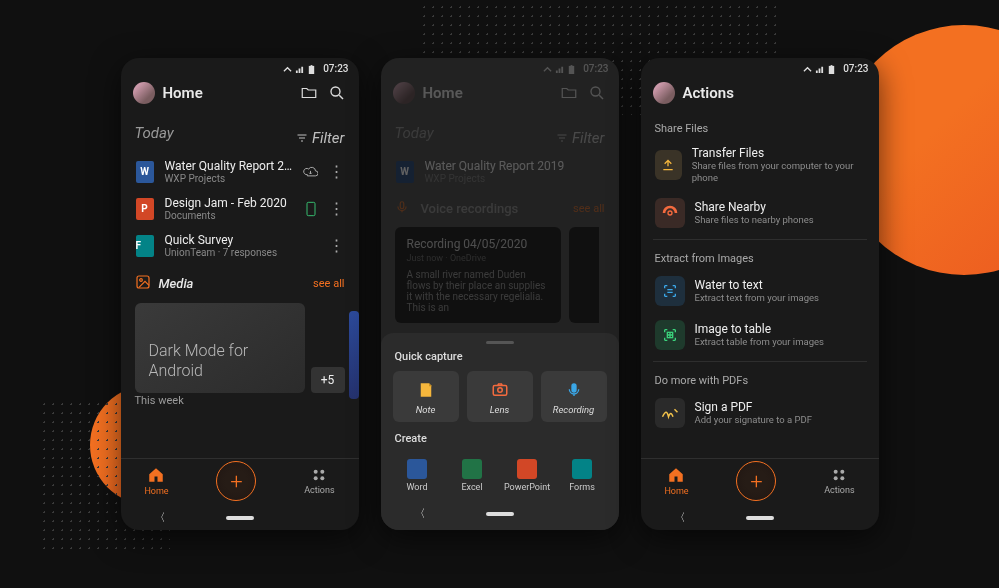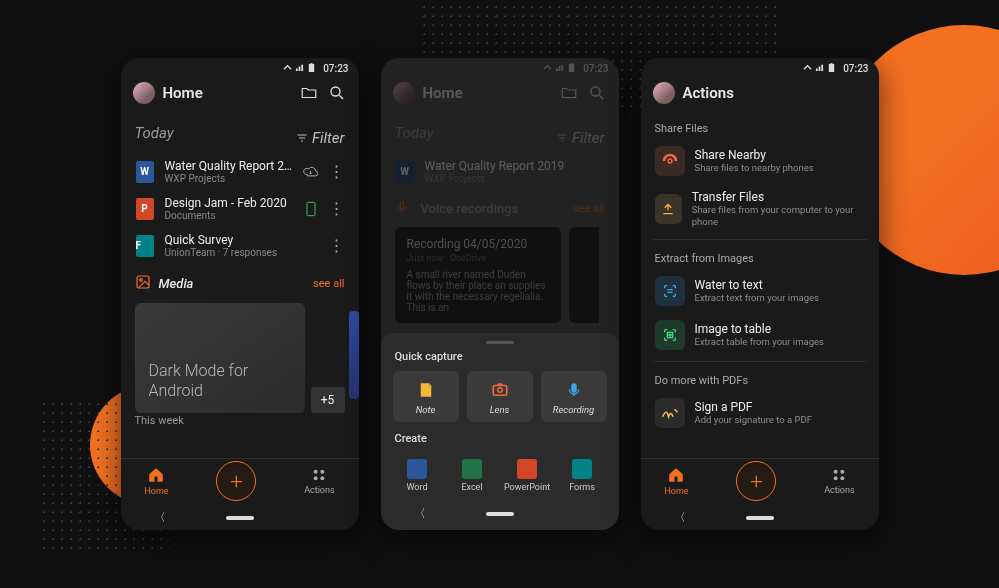--- a/index.html
+++ b/index.html
@@ -41,21 +41,21 @@
     position:relative;
     color:#e8e8e8;
     box-shadow: 0 8px 30px rgba(0,0,0,0.6);
   }
 
   
   .phone.dim { background:#222; }
   .phone.dim .scrn { filter: brightness(0.38) saturate(0.7); }
 
   .statusbar {
-    display:flex; justify-content:flex-end; align-items:flex-start;
+    display:flex; justify-content:flex-end; align-items:flex-end;
     gap:3px; padding:5px 10px 2px; font-size:10px; color:#ddd;
   }
   .statusbar svg { width:9px; height:9px; }
   .statusbar .time { margin-left:4px; font-weight:500;}
 
   .topbar {
     display:flex; align-items:center; padding:6px 12px 10px; gap:8px;
   }
   .avatar { width:22px; height:22px; border-radius:50%; background:linear-gradient(135deg,#c9a 20%,#7a5d60 70%); }
   .title { font-size:15px; font-weight:600; flex:1;}
@@ -74,21 +74,21 @@
   .fsub   { font-size:10px; color:#888;}
   .fa { width:16px; height:16px; color:#aaa; display:flex; align-items:center; justify-content:center;}
   .fa.green svg { stroke:#3bd17b; }
 
   .mediahdr { display:flex; align-items:center; padding:8px 14px 4px; font-size:13px;}
   .mediahdr .mi { color:#f37021; margin-right:8px;}
   .mediahdr .lbl { flex:1; font-weight:500;font-style:italic;}
   .mediahdr .seeall { color:#f37021; font-size:11px;}
 
   .card {
-    margin: 6px 0 0 14px; width:170px; height:110px;
+    margin: 6px 0 0 14px; width:170px; height:90px;
     background:linear-gradient(145deg,#3a3a3a,#2b2b2b);
     border-radius:6px; position:relative;
     display:flex; align-items:flex-end;
     padding:12px 14px;
   }
   .card .cardtxt { color:#b8b8b8; font-size:16px; line-height:1.25; font-weight:300;}
   .plus5 {
     position:absolute; right:-40px; bottom:0;
     width:34px; height:26px; background:#333; border-radius:4px;
     display:flex; align-items:center; justify-content:center;
@@ -471,40 +471,40 @@
         </svg>
     <span class="time">07:23</span>
   </div>
   <div class="topbar">
     <div class="avatar"></div>
     <div class="title">Actions</div>
   </div>
 
   <div class="sect-title">Share Files</div>
   <div class="action">
+    <div class="aicon" style="background:#3a3327">
+      <svg width="16" height="16" viewBox="0 0 24 24" fill="none" stroke="#f5b63c" stroke-width="2">
+            <path d="M7 10l5-5 5 5M12 5v9M5 19h14"></path>
+          </svg>
+    </div>
+    <div class="atext">
+      <div class="at">Transfer Files</div>
+      <div class="as">Share files from your computer to your phone</div>
+    </div>
+  </div>
+  <div class="action">
     <div class="aicon" style="background:#3a2a26">
       <svg width="16" height="16" viewBox="0 0 24 24" fill="none" stroke="#f36a3e" stroke-width="2">
             <circle cx="12" cy="12" r="3"></circle>
             <path d="M4 12a8 8 0 0 1 16 0M2 12a10 10 0 0 1 20 0"></path>
           </svg>
     </div>
     <div class="atext">
       <div class="at">Share Nearby</div>
       <div class="as">Share files to nearby phones</div>
-    </div>
-  </div>
-  <div class="action">
-    <div class="aicon" style="background:#3a3327">
-      <svg width="16" height="16" viewBox="0 0 24 24" fill="none" stroke="#f5b63c" stroke-width="2">
-            <path d="M7 10l5-5 5 5M12 5v9M5 19h14"></path>
-          </svg>
-    </div>
-    <div class="atext">
-      <div class="at">Transfer Files</div>
-      <div class="as">Share files from your computer to your phone</div>
     </div>
   </div>
 
   <hr class="sep">
   <div class="sect-title">Extract from Images</div>
   <div class="action">
     <div class="aicon" style="background:#1e2f3d">
       <svg width="16" height="16" viewBox="0 0 24 24" fill="none" stroke="#3aa7e8" stroke-width="2">
             <path d="M4 4h4M4 4v4M20 4h-4M20 4v4M4 20h4M4 20v-4M20 20h-4M20 20v-4"></path>
             <path d="M8 10h8M8 14h8"></path>

